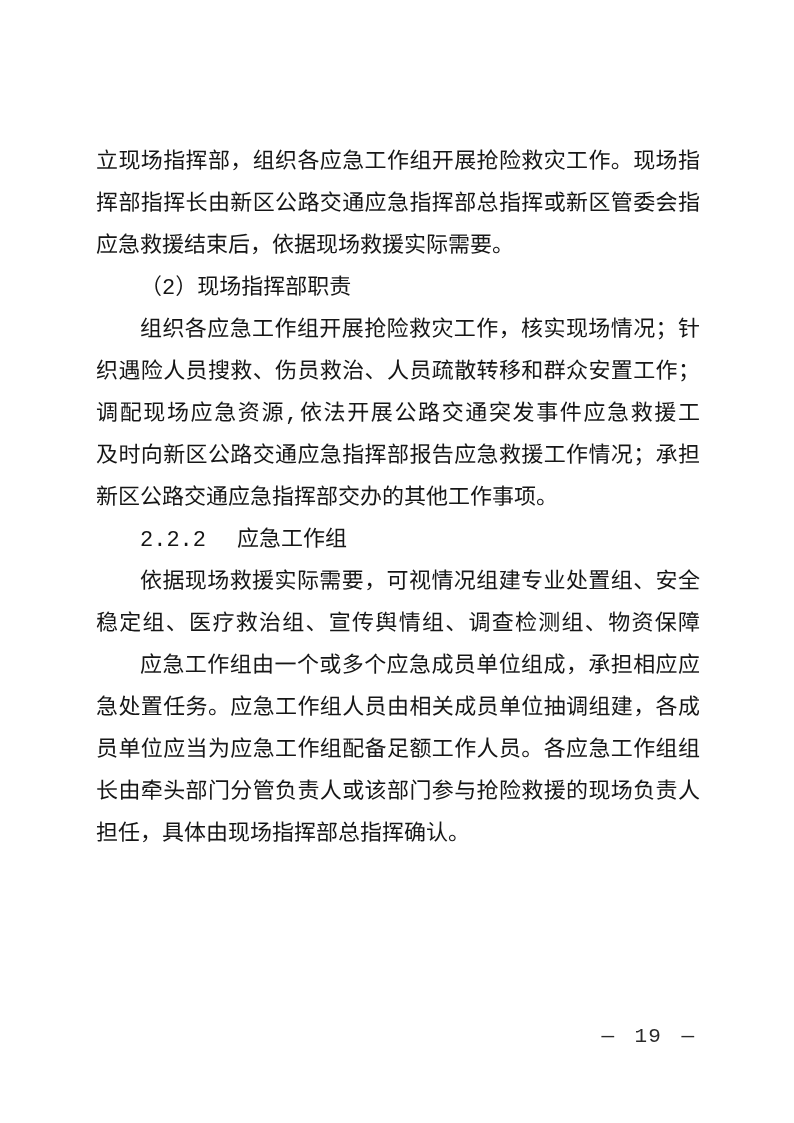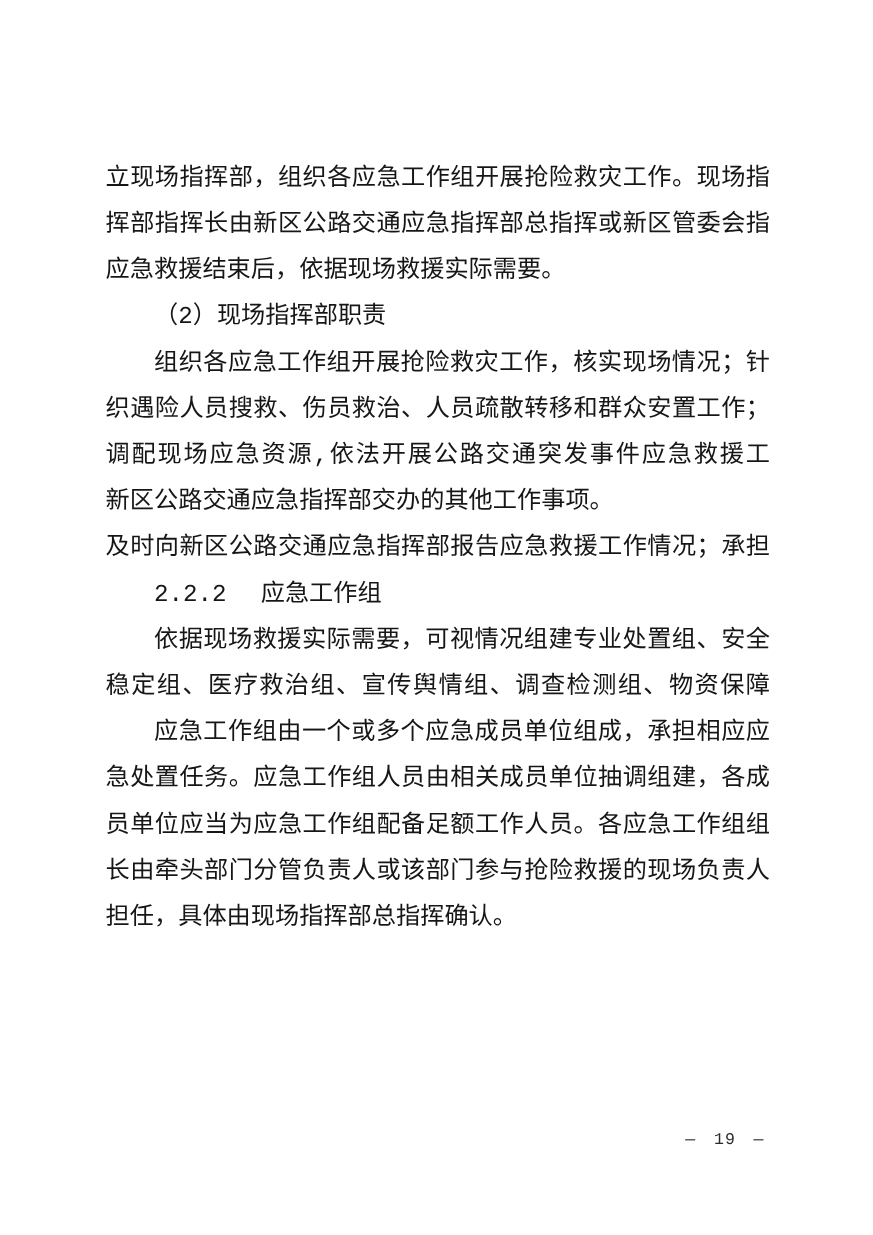--- a/index.html
+++ b/index.html
@@ -34,21 +34,21 @@
   .j { text-align-last: justify; }
   
   .last { text-align-last: left; }
   
   .ind { text-indent: 44px; }
   .heading-number { margin-right: 31px; }
   .page-footer {
     position: absolute;
     top: 1024px;
     right: 99px;
-    font-size: 15px;
+    font-size: 21px;
     line-height: 26px;
     color: #2a2a2a;
     letter-spacing: 1px;
     word-spacing: 6px;
     white-space: nowrap;
   }
 </style>
 </head>
 <body>
 
@@ -58,22 +58,22 @@
 
     <div class="line j">立现场指挥部，组织各应急工作组开展抢险救灾工作。现场指</div>
     <div class="line j">挥部指挥长由新区公路交通应急指挥部总指挥或新区管委会指</div>
     <div class="line last">应急救援结束后，依据现场救援实际需要。</div>
 
     <div class="line last ind">（2）现场指挥部职责</div>
 
     <div class="line j ind">组织各应急工作组开展抢险救灾工作，核实现场情况；针对</div>
     <div class="line j">织遇险人员搜救、伤员救治、人员疏散转移和群众安置工作；</div>
     <div class="line j">调配现场应急资源,依法开展公路交通突发事件应急救援工作；</div>
+    <div class="line j">及时向新区公路交通应急指挥部报告应急救援工作情况；承担</div>
     <div class="line last">新区公路交通应急指挥部交办的其他工作事项。</div>
-    <div class="line j">及时向新区公路交通应急指挥部报告应急救援工作情况；承担</div>
 
     <div class="line last ind">
       <span class="heading-number">2.2.2</span><span>应急工作组</span>
     </div>
 
     <div class="line j ind">依据现场救援实际需要，可视情况组建专业处置组、安全</div>
     <div class="line j">稳定组、医疗救治组、宣传舆情组、调查检测组、物资保障组、</div>
 
     <div class="line j ind">应急工作组由一个或多个应急成员单位组成，承担相应应</div>
     <div class="line j">急处置任务。应急工作组人员由相关成员单位抽调组建，各成</div>

